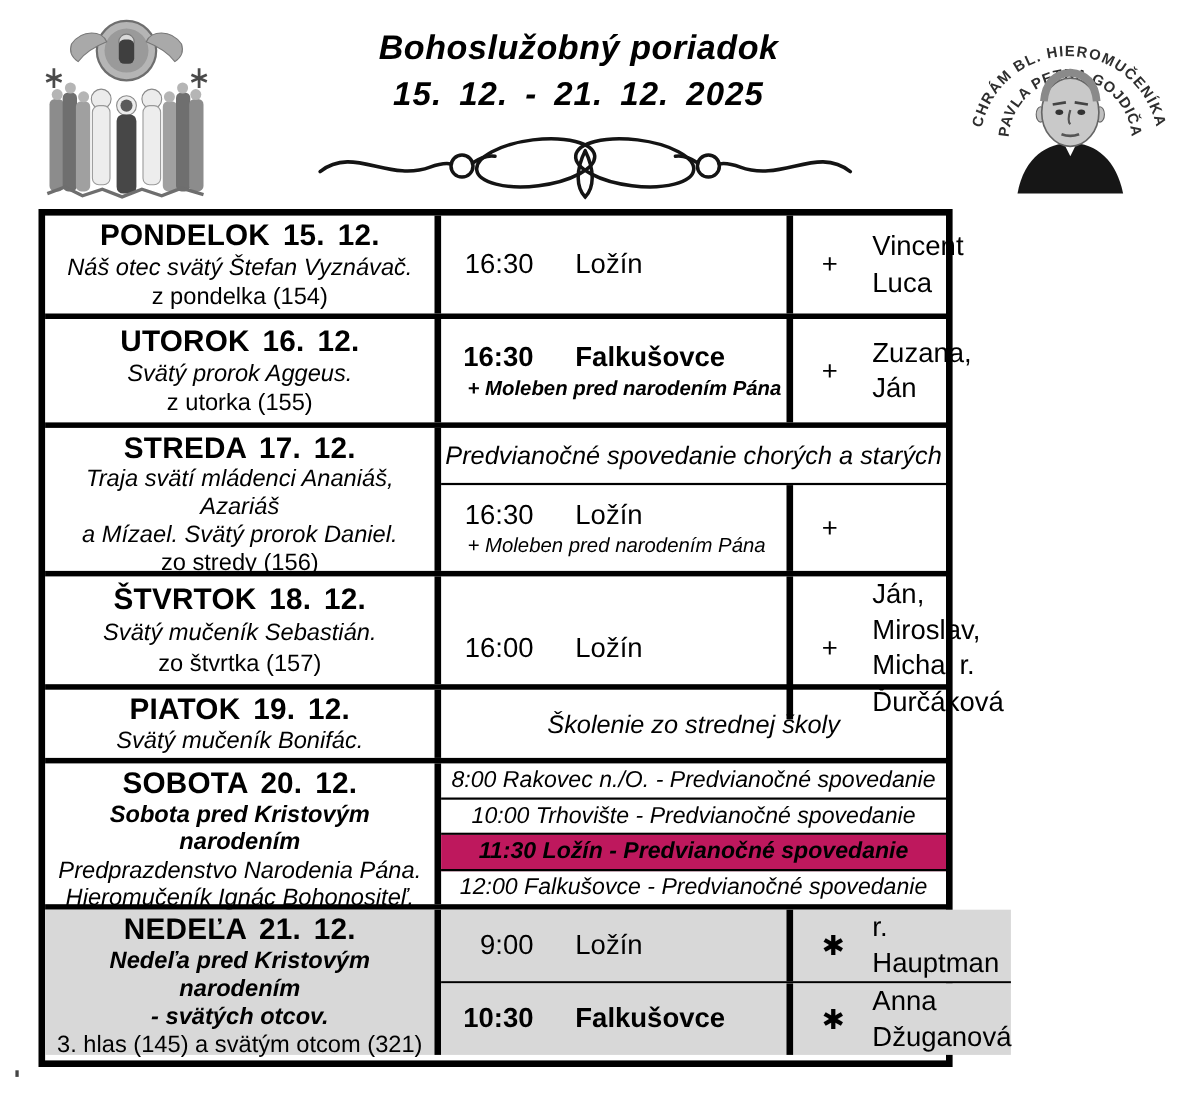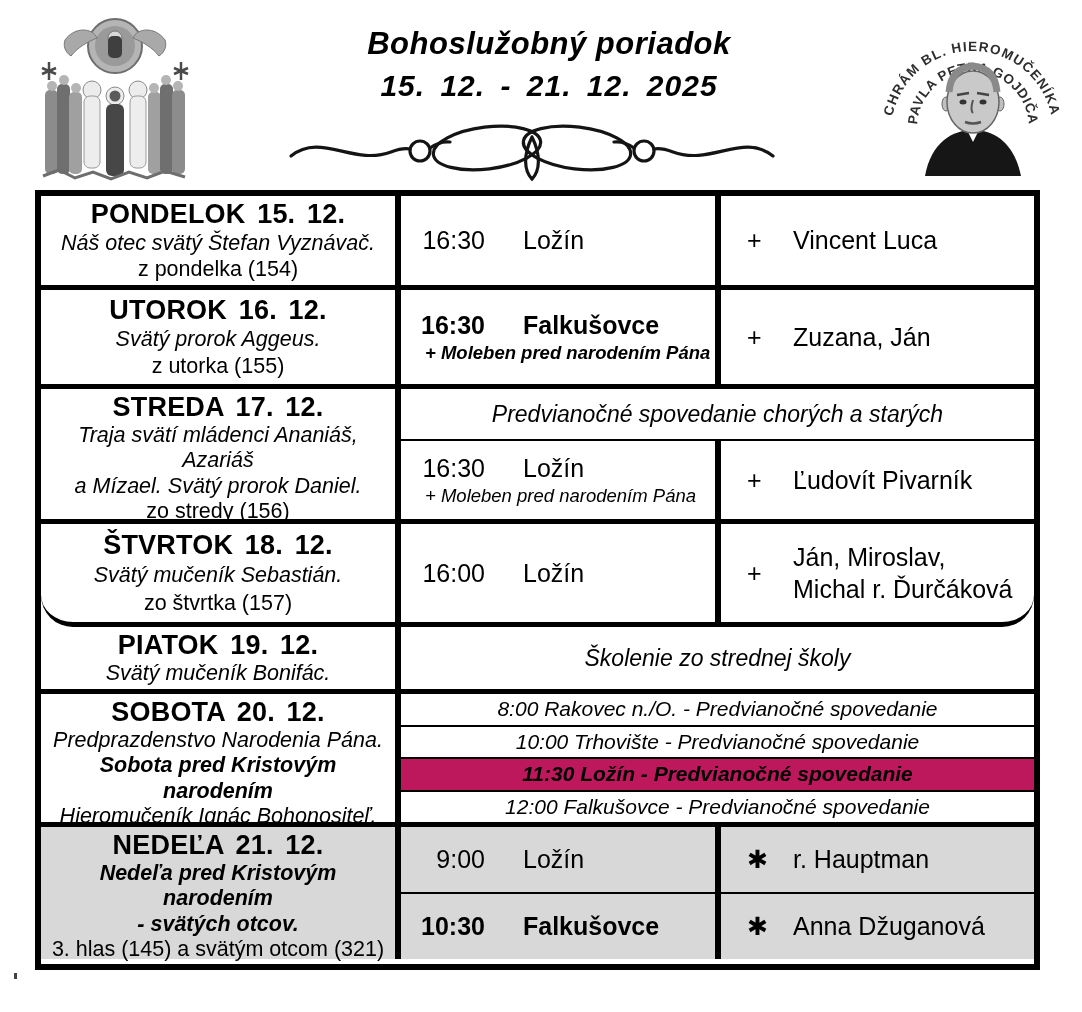--- a/index.html
+++ b/index.html
@@ -6,37 +6,37 @@
   html, body { margin: 0; padding: 0; background: #ffffff; }
   .page {
     position: relative; width: 1082px; height: 1012px;
     background: #ffffff; overflow: hidden;
     font-family: "Liberation Sans", sans-serif; color: #000;
   }
 
   
   .icon-left { position: absolute; left: 35px; top: 12px; width: 160px; height: 173px; }
   .title-block {
-    position: absolute; left: 289px; top: 26px; width: 520px;
+    position: absolute; left: 266px; top: 26px; width: 520px;
     text-align: center; font-weight: bold; font-style: italic;
   }
   .title-line1 { font-size: 31px; letter-spacing: 0.5px; }
   .title-line2 { font-size: 30px; margin-top: 7px; letter-spacing: 1px; word-spacing: 6px; }
   .flourish { position: absolute; left: 287px; top: 110px; width: 490px; height: 78px; }
   .stamp { position: absolute; left: 873px; top: 4px; width: 200px; height: 176px; }
 
   
   .schedule {
-    position: absolute; left: 35px; top: 190px; width: 1005px; height: 780px;
+    position: absolute; left: 35px; top: 190px; width: 831px; height: 780px;
     border: 6px solid #000; display: flex; flex-direction: column; background: #fff;
   }
   .row { display: flex; border-bottom: 5px solid #000; }
   .row:last-child { border-bottom: none; }
   .r-mon { height: 94px; }  .r-tue { height: 99px; }
-  .r-wed { height: 135px; } .r-thu { height: 103px; border-radius: 32px; }
+  .r-wed { height: 135px; } .r-thu { height: 103px; }
   .r-fri { height: 67px; }  .r-sat { height: 133px; }
   .r-sun { height: 132px; }
 
   .day-cell {
     width: 360px; border-right: 6px solid #000; padding: 3px 3px;
     display: flex; flex-direction: column; justify-content: space-evenly;
     align-items: center; text-align: center; flex-shrink: 0;
   }
   .day-title { font-weight: bold; font-size: 27px; word-spacing: 4px; letter-spacing: 0.2px; }
   .feast { font-style: italic; font-size: 21.5px; line-height: 1.18; }
@@ -234,21 +234,20 @@
         <div class="span-cell span-top">Predvianočné spovedanie chorých a starých</div>
         <div class="service-row">
           <div class="time-col">
             <div class="time-line">
               <span class="t">16:30</span><span class="p">Ložín</span>
             </div>
             <div class="note-line">+ Moleben pred narodením Pána</div>
           </div>
           <div class="names-cell">
             <span class="sym">+</span>
-            <div class="names">Ľudovít Pivarník</div>
           </div>
         </div>
       </div>
     </div>
 
     <div class="row r-thu">
       <div class="day-cell">
         <div class="day-title">ŠTVRTOK  18. 12.</div>
         <div class="feast">Svätý mučeník Sebastián.</div>
         <div class="ref">zo štvrtka (157)</div>
@@ -277,22 +276,22 @@
         <div class="feast">Svätý mučeník Bonifác.</div>
       </div>
       <div class="content-cell">
         <div class="span-cell">Školenie zo strednej školy</div>
       </div>
     </div>
 
     <div class="row r-sat">
       <div class="day-cell">
         <div class="day-title">SOBOTA  20. 12.</div>
+        <div class="feast bold">Sobota pred Kristovým narodením</div>
         <div class="feast">Predprazdenstvo Narodenia Pána.</div>
-        <div class="feast bold">Sobota pred Kristovým narodením</div>
         <div class="feast">Hieromučeník Ignác Bohonositeľ.</div>
       </div>
       <div class="content-cell">
         <div class="entry">8:00  Rakovec n./O.  -  Predvianočné spovedanie</div>
         <div class="entry">10:00  Trhovište  -  Predvianočné spovedanie</div>
         <div class="entry highlight">11:30  Ložín  -  Predvianočné spovedanie</div>
         <div class="entry">12:00  Falkušovce  -  Predvianočné spovedanie</div>
       </div>
     </div>
 

